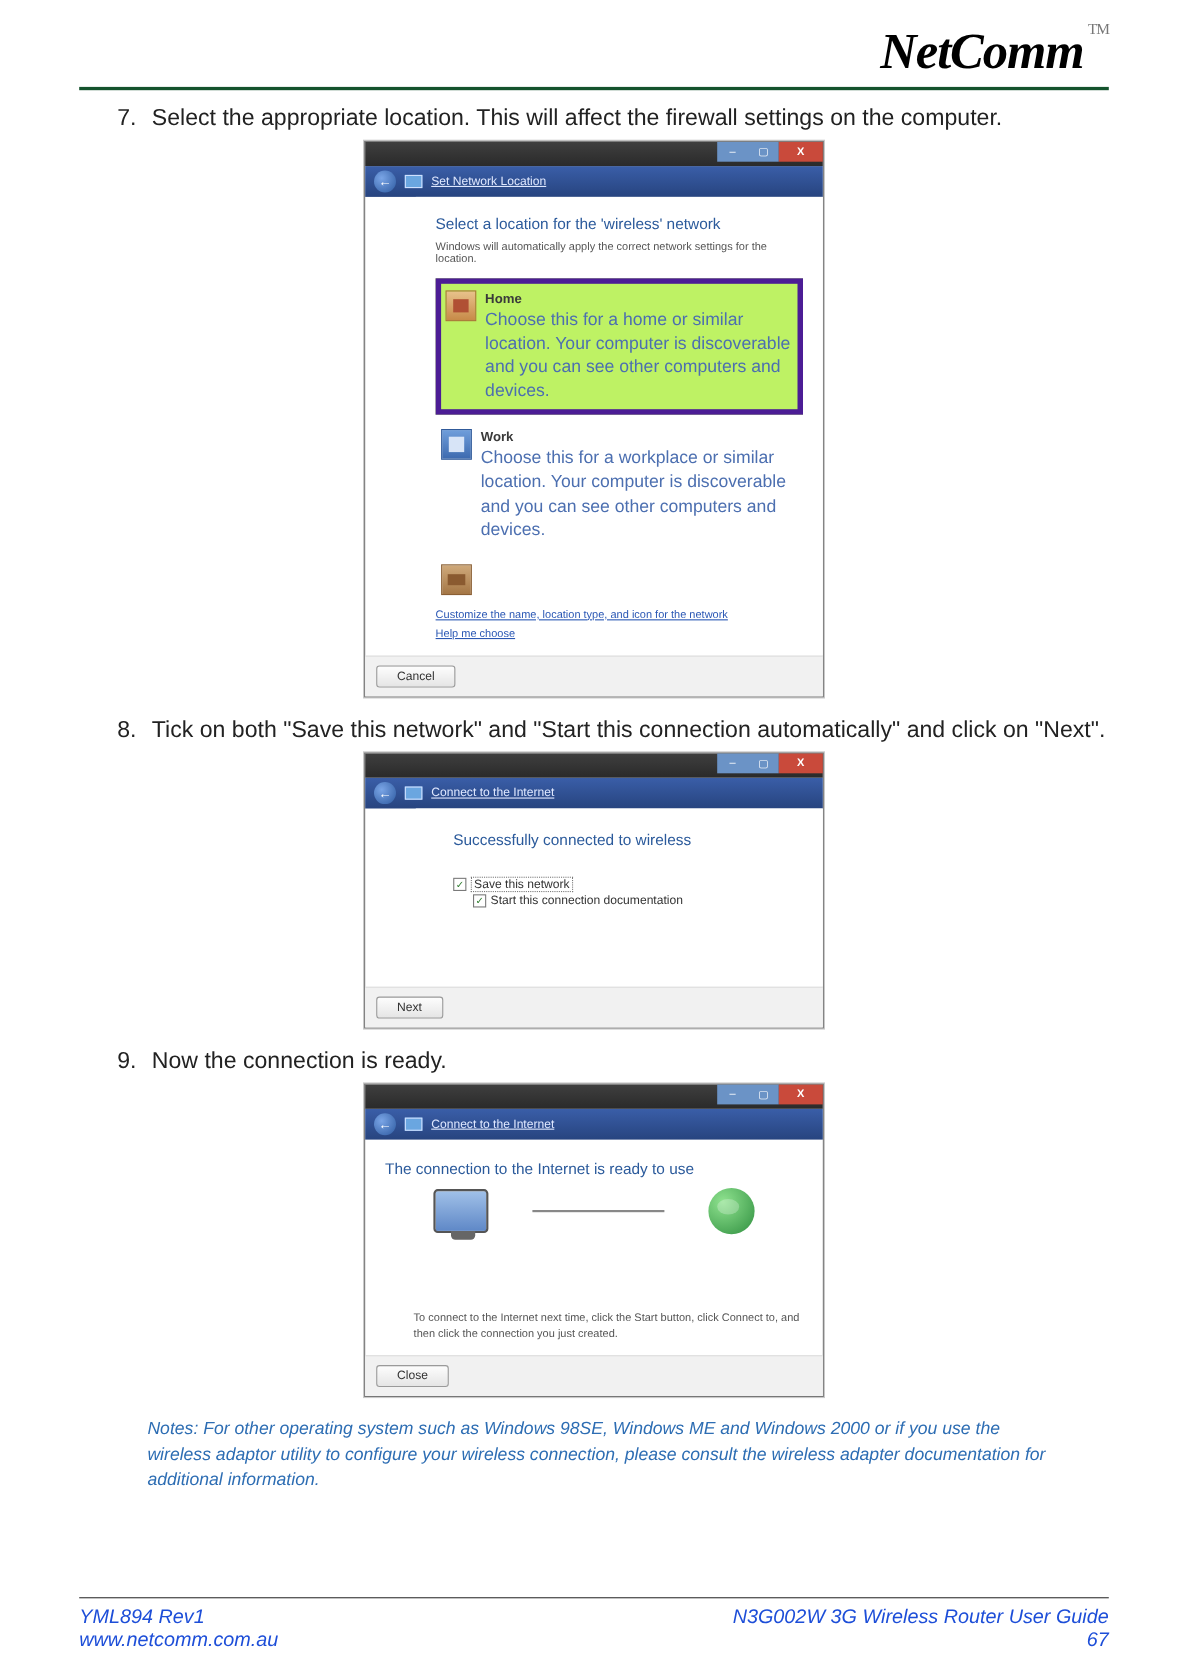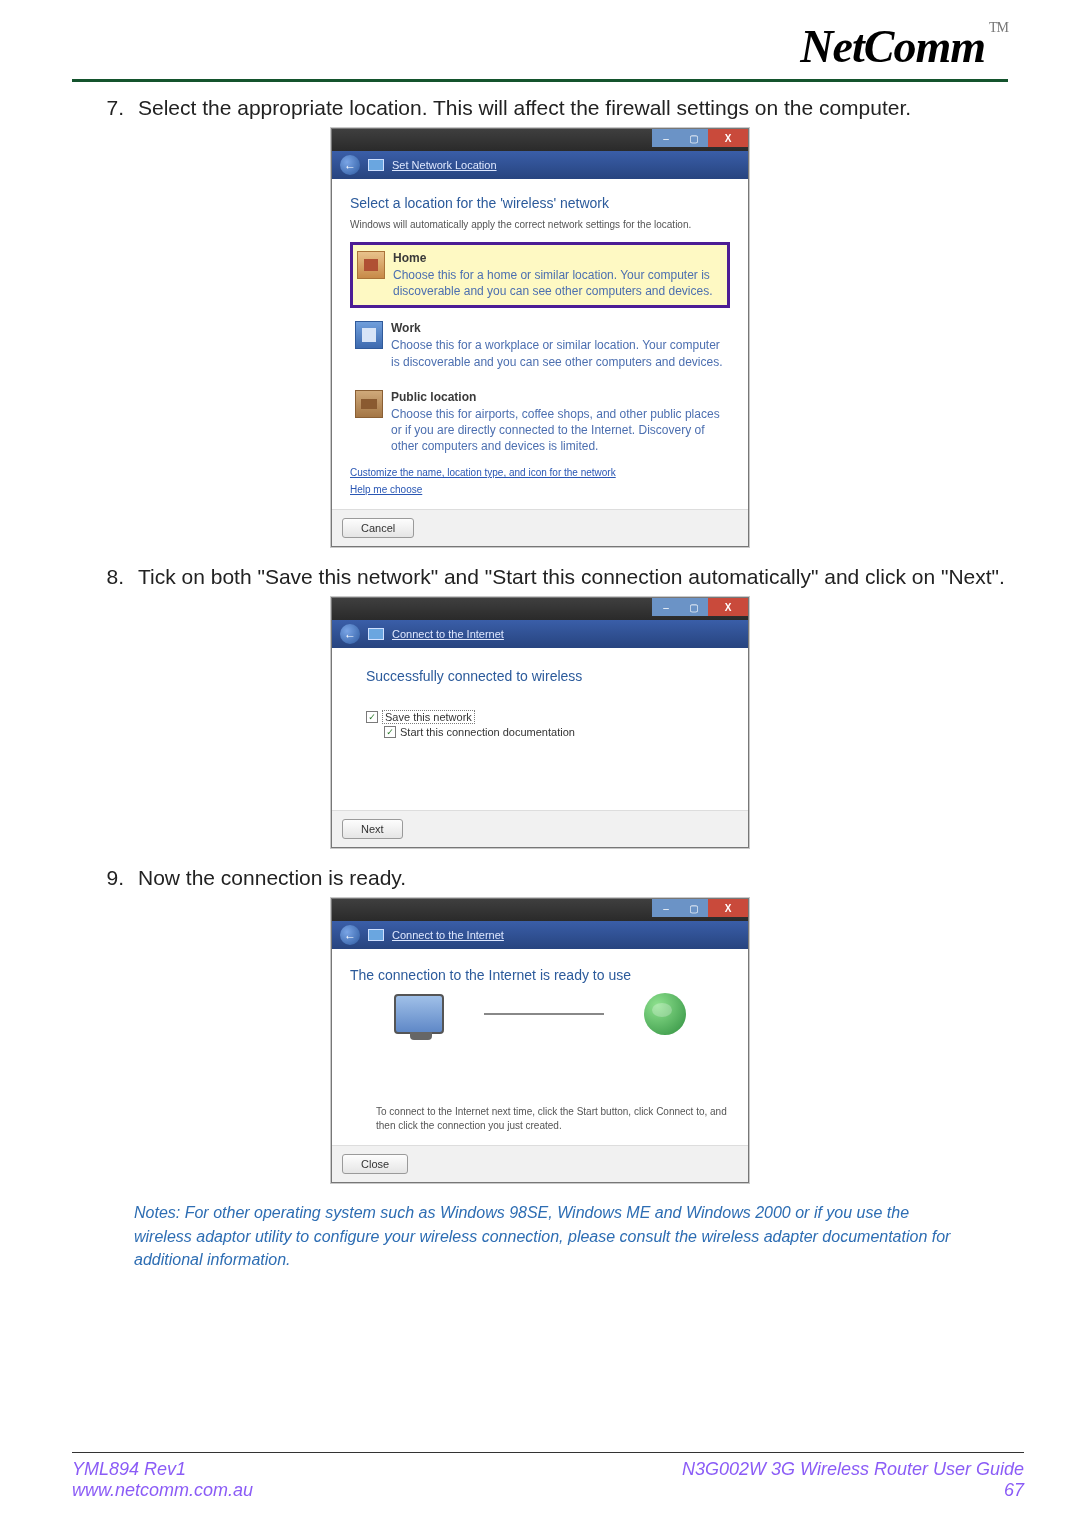--- a/index.html
+++ b/index.html
@@ -66,39 +66,39 @@
     gap: 8px;
   }
   .crumb .back {
     width: 20px; height: 20px; border-radius: 50%;
     background: radial-gradient(circle at 35% 35%, #7aa5e6, #2d5aa0);
     display: flex; align-items: center; justify-content: center; color: #fff; font-size: 12px;
   }
   .crumb .mini { width: 16px; height: 12px; background: #6aa6e0; border: 1px solid #cfe0ff; display:inline-block; }
   .crumb-title { color: #dfe8ff; text-decoration: underline; font-size: 11px; }
 
-  .dlg-body { background: #fff; padding: 16px 18px 14px 18px; color: #2a4b97; }
+  .dlg-body { background: #fff; padding: 16px 18px 14px 18px; color: #2a4b97; margin-left: 46px; }
   .dlg-heading { color: #2b5a9b; font-size: 14px; margin-bottom: 8px; }
   .dlg-sub { color: #555; font-size: 10px; margin-bottom: 12px; }
 
   .opt {
     border: 1px solid transparent;
     margin: 6px 0; padding: 6px 4px 6px 4px;
     display: flex; gap: 8px; align-items: flex-start;
   }
-  .opt.highlight { background: #fef9c3; border: 3px solid #4c1d95; }
+  .opt.highlight { background: #bef264; border: 5px solid #4c1d95; }
   .opt .ico { width: 28px; height: 28px; flex: 0 0 28px; display:flex; align-items:center; justify-content:center; }
   .ico-home { background: linear-gradient(#e8c28b,#c78a48); border:1px solid #aa7338;}
   .ico-home::after{content:""; width:14px;height:12px;background:#b05034;display:block;}
   .ico-work { background: linear-gradient(#6f9edb,#3d6aaf); border:1px solid #305a9a;}
   .ico-work::after{content:"";width:14px;height:14px;background:#d7e4f7;display:block;}
   .ico-public { background: linear-gradient(#cfa97a,#a47645); border:1px solid #8a5f34;}
   .ico-public::after{content:"";width:16px;height:10px;background:#8a5a30;display:block;}
   .opt .txt b { display:block; color:#3a3a3a; font-size:12px; margin-bottom:2px;}
-  .opt .txt span { color:#4c6fb0; font-size:12px; line-height:1.35;}
+  .opt .txt span { color:#4c6fb0; font-size:16px; line-height:1.35;}
   .dlg-link { display:block; color:#2a57b4; font-size:10px; text-decoration:underline; margin-top:6px;}
   .dlg-footer {
     background: #f1f1f1; border-top:1px solid #ddd; padding:8px 10px; text-align:left;
   }
   .dlg-btn {
     display:inline-block; padding:3px 18px; font-size:11px; color:#333;
     background: linear-gradient(#fdfdfd,#e5e5e5);
     border:1px solid #9a9a9a; border-radius:3px;
   }
 
@@ -123,24 +123,24 @@
   .globe { width:42px;height:42px;border-radius:50%;background:radial-gradient(circle at 32% 30%, #8fe28f, #2f8f3f);position:relative;}
   .globe::after{content:"";position:absolute;left:8px;top:10px;width:20px;height:14px;background:rgba(255,255,255,.25);border-radius:50%;}
   .ready-hint { color:#555; font-size:10px; line-height:1.4; margin-left:26px;}
 
   .notes {
     color:#2d6db3; font-style:italic; font-size:16px; line-height:1.45;
     margin: 14px 40px 0 62px;
   }
 
   .page-footer {
-    position:absolute; left:72px; right:56px; bottom:26px;
+    position:absolute; left:72px; right:72px; bottom:26px;
     border-top:1px solid #333; padding-top:6px;
     display:flex; justify-content:space-between;
-    font-style:italic; color:#8b5cf6; font-size:18px;
+    font-style:italic; color:#1d4ed8; font-size:18px;
   }
   .page-footer .left, .page-footer .right { display:flex; flex-direction:column; }
   .page-footer .right { text-align:right; }
 </style>
 </head>
 <body>
 
 <div class="header">
   <span class="logo">
     <span>NetComm</span><span class="tm">TM</span>
@@ -181,24 +181,20 @@
         </div>
         <div class="opt">
           <div class="ico ico-work"></div>
           <div class="txt">
             <b>Work</b>
             <span>Choose this for a workplace or similar location. Your computer is discoverable and you can see other computers and devices.</span>
           </div>
         </div>
         <div class="opt">
           <div class="ico ico-public"></div>
-          <div class="txt">
-            <b>Public location</b>
-            <span>Choose this for airports, coffee shops, and other public places or if you are directly connected to the Internet. Discovery of other computers and devices is limited.</span>
-          </div>
         </div>
 
         <a class="dlg-link">Customize the name, location type, and icon for the network</a>
         <a class="dlg-link">Help me choose</a>
       </div>
       <div class="dlg-footer">
         <span class="dlg-btn">Cancel</span>
       </div>
     </div>
   </li>

